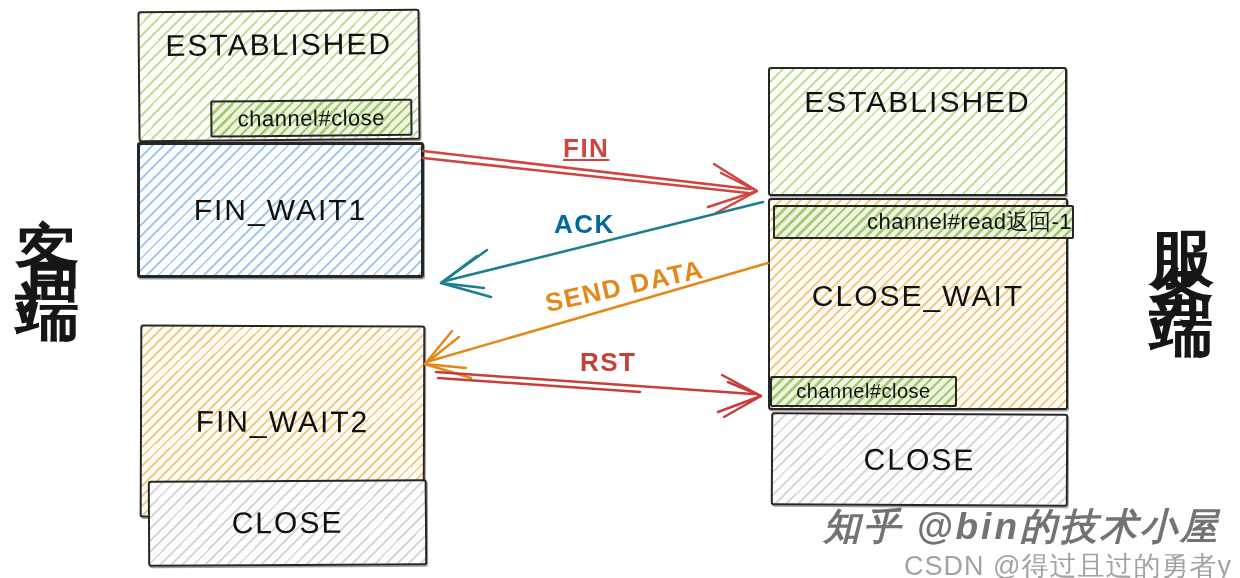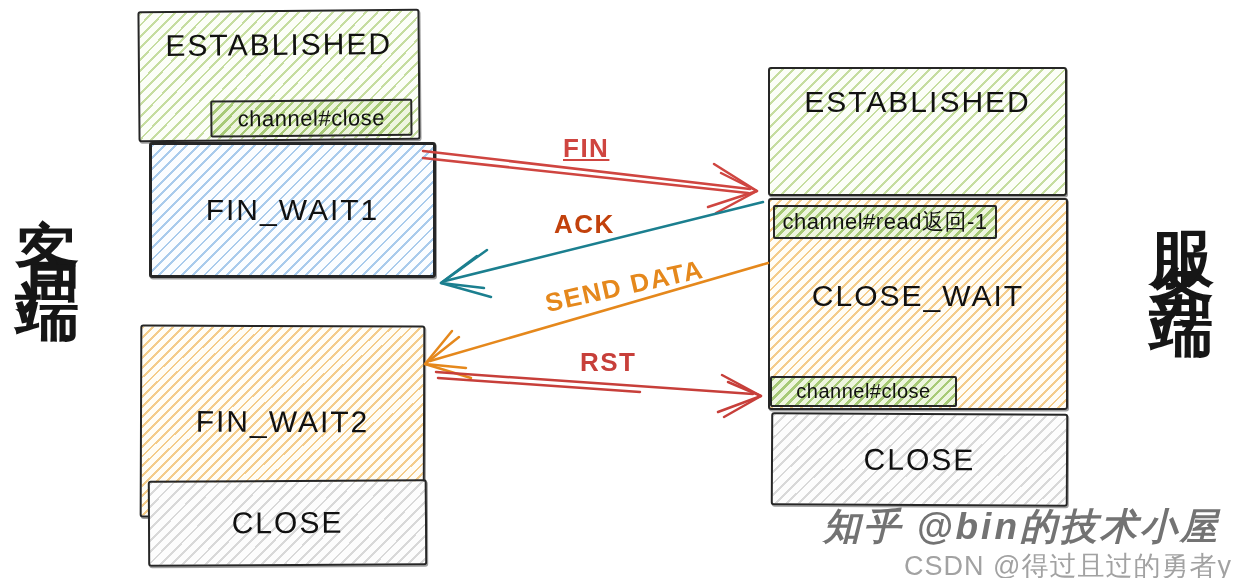--- a/index.html
+++ b/index.html
@@ -20,50 +20,50 @@
   .top-align{align-items:flex-start;}
   .top-align .box-label{margin-top:16px;}
   .subbox{
     position:absolute;box-sizing:border-box;border:2px solid #262626;border-radius:2px;
     display:flex;align-items:center;justify-content:center;
   }
   .subbox span{font-size:22px;letter-spacing:.5px;color:#111;white-space:nowrap;}
   
   .hatch-green {background:repeating-linear-gradient(135deg,#c6dda0 0 2px,#fcfef8 2px 8px);}
   .hatch-green-dense{background:repeating-linear-gradient(135deg,#a8ca77 0 2.5px,#eef5df 2.5px 7px);}
-  .hatch-blue  {background:repeating-linear-gradient(135deg,#a9cbec 0 2px,#fbfdff 2px 8px);margin-left:12px;}
+  .hatch-blue  {background:repeating-linear-gradient(135deg,#a9cbec 0 2px,#fbfdff 2px 8px);}
   .hatch-orange{background:repeating-linear-gradient(135deg,#f4cc8a 0 2px,#fffdf6 2px 7px);}
   .hatch-gray  {background:repeating-linear-gradient(135deg,#d9d9d9 0 2px,#fdfdfd 2px 8px);}
   
   .est-client {left:138px;top:10px; width:282px;height:131px;transform:rotate(-.5deg);}
   .sub-client-close{left:70px;bottom:2px;width:202px;height:37px;}
   .fw1        {left:137px;top:142px;width:287px;height:136px;border-width:3px;}
   .fw2        {left:140px;top:281px;width:285px;height:193px;transform:rotate(.2deg);margin-top:44px;}
   .close-client{left:148px;top:480px;width:279px;height:86px;transform:rotate(-.3deg);}
   
   .est-server {left:768px;top:67px; width:299px;height:129px;}
   .cw         {left:768px;top:198px;width:300px;height:212px;}
   .cw .box-label{transform:translateY(-8px);}
-  .sub-read   {left:3px;top:5px;width:224px;height:34px;}
+  .sub-read   {left:3px;top:5px;width:301px;height:34px;justify-content:flex-end;}
   .sub-server-close{left:0;bottom:1px;width:187px;height:31px;}
   .sub-server-close span{font-size:20px;}
   .close-server{left:771px;top:413px;width:297px;height:93px;transform:rotate(.3deg);}
   
   .actor{
     position:absolute;writing-mode:vertical-rl;text-orientation:upright;
     font-size:64px;font-weight:600;letter-spacing:30px;color:#161616;line-height:1;
   }
   .actor-left {left:16px;top:166px;}
   .actor-right{left:1150px;top:182px;}
   
   .arrows{position:absolute;left:0;top:0;z-index:5;pointer-events:none;}
   
   .msg{position:absolute;z-index:6;font-size:26px;font-weight:600;letter-spacing:1.5px;white-space:nowrap;}
   .msg-fin {left:563px;top:133px;color:#cf4540;text-decoration:underline;}
-  .msg-ack {left:554px;top:209px;color:#c2410c;}
+  .msg-ack {left:554px;top:209px;color:#0369a1;}
   .msg-send{left:549px;top:288px;color:#e5881c;transform:rotate(-12.5deg);transform-origin:0 100%;}
   .msg-rst {left:580px;top:347px;color:#c73f3a;}
   
   .wm-zhihu{
     position:absolute;right:20px;top:502px;font-size:37px;font-weight:700;
     color:#737373;letter-spacing:3px;white-space:nowrap;font-style:italic;
   }
   .wm-csdn{
     position:absolute;right:8px;top:548px;font-size:27px;
     color:#a2a2a2;letter-spacing:1px;white-space:nowrap;

